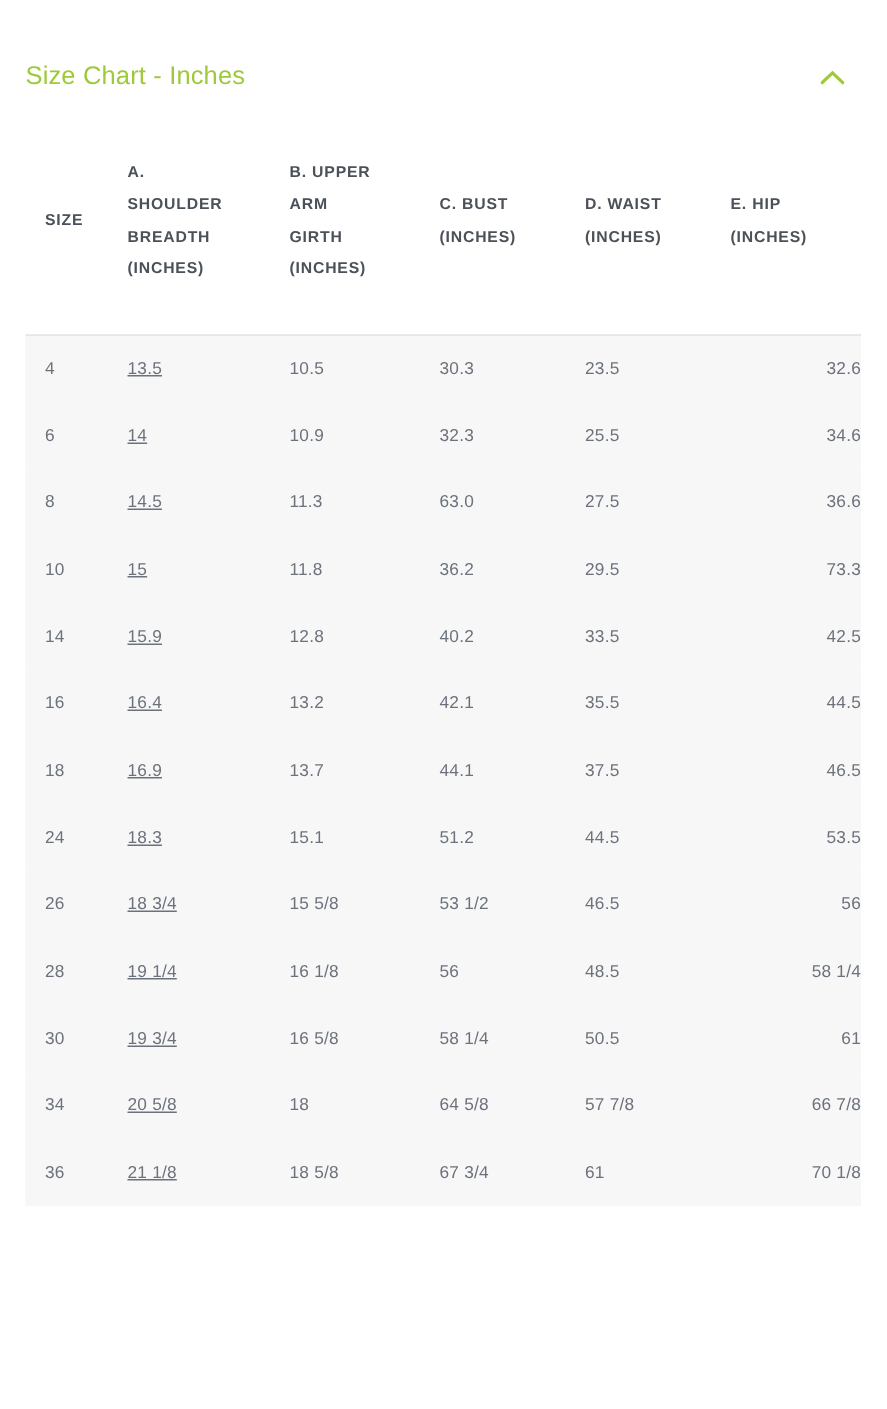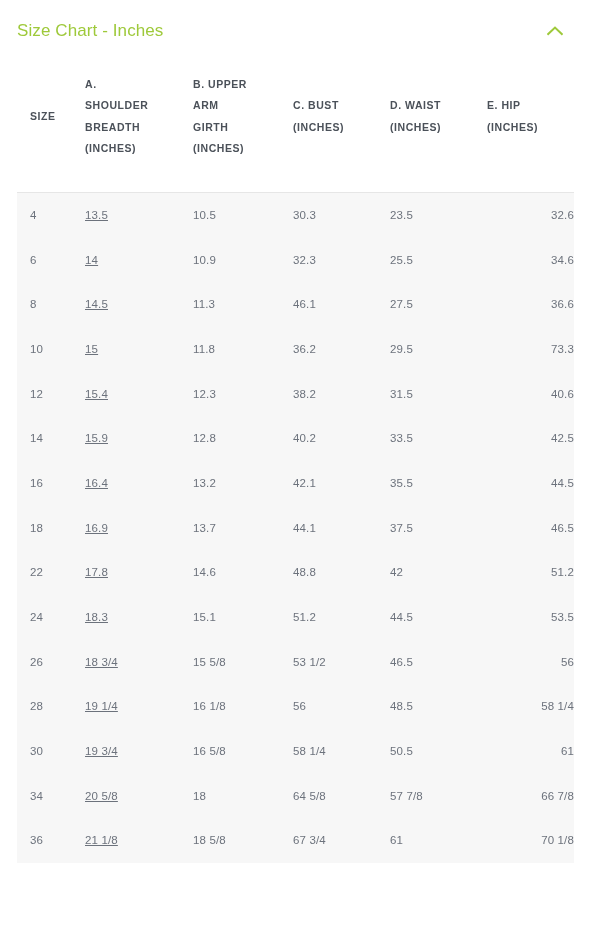--- a/index.html
+++ b/index.html
@@ -18,27 +18,28 @@
     width: 591px;
     height: 939px;
     background: #ffffff;
     position: relative;
     box-sizing: border-box;
   }
 
   
   .panel-header {
     display: flex;
-    align-items: flex-end;
+    align-items: flex-start;
     justify-content: space-between;
     padding: 9px 18px 0 17px;
     box-sizing: border-box;
     height: 42px;
     background: #ffffff;
     cursor: pointer;
+    margin-top: 31px;
   }
   .panel-title {
     font-size: 17px;
     font-weight: 400;
     color: #9ec93a;
     letter-spacing: 0.1px;
     line-height: 22px;
     white-space: nowrap;
   }
   .collapse-toggle {
@@ -190,41 +191,33 @@
             <td class="col-a">14</td>
             <td class="col-b">10.9</td>
             <td class="col-c">32.3</td>
             <td class="col-d">25.5</td>
             <td class="col-e">34.6</td>
           </tr>
           <tr>
             <td class="col-size">8</td>
             <td class="col-a">14.5</td>
             <td class="col-b">11.3</td>
-            <td class="col-c">46.1</td>
+            <td class="col-c">63.0</td>
             <td class="col-d">27.5</td>
             <td class="col-e">36.6</td>
           </tr>
           <tr>
             <td class="col-size">10</td>
             <td class="col-a">15</td>
             <td class="col-b">11.8</td>
             <td class="col-c">36.2</td>
             <td class="col-d">29.5</td>
             <td class="col-e">73.3</td>
           </tr>
           <tr>
-            <td class="col-size">12</td>
-            <td class="col-a">15.4</td>
-            <td class="col-b">12.3</td>
-            <td class="col-c">38.2</td>
-            <td class="col-d">31.5</td>
-            <td class="col-e">40.6</td>
-          </tr>
-          <tr>
             <td class="col-size">14</td>
             <td class="col-a">15.9</td>
             <td class="col-b">12.8</td>
             <td class="col-c">40.2</td>
             <td class="col-d">33.5</td>
             <td class="col-e">42.5</td>
           </tr>
           <tr>
             <td class="col-size">16</td>
             <td class="col-a">16.4</td>
@@ -235,28 +228,20 @@
           </tr>
           <tr>
             <td class="col-size">18</td>
             <td class="col-a">16.9</td>
             <td class="col-b">13.7</td>
             <td class="col-c">44.1</td>
             <td class="col-d">37.5</td>
             <td class="col-e">46.5</td>
           </tr>
           <tr>
-            <td class="col-size">22</td>
-            <td class="col-a">17.8</td>
-            <td class="col-b">14.6</td>
-            <td class="col-c">48.8</td>
-            <td class="col-d">42</td>
-            <td class="col-e">51.2</td>
-          </tr>
-          <tr>
             <td class="col-size">24</td>
             <td class="col-a">18.3</td>
             <td class="col-b">15.1</td>
             <td class="col-c">51.2</td>
             <td class="col-d">44.5</td>
             <td class="col-e">53.5</td>
           </tr>
           <tr>
             <td class="col-size">26</td>
             <td class="col-a">18 3/4</td>

